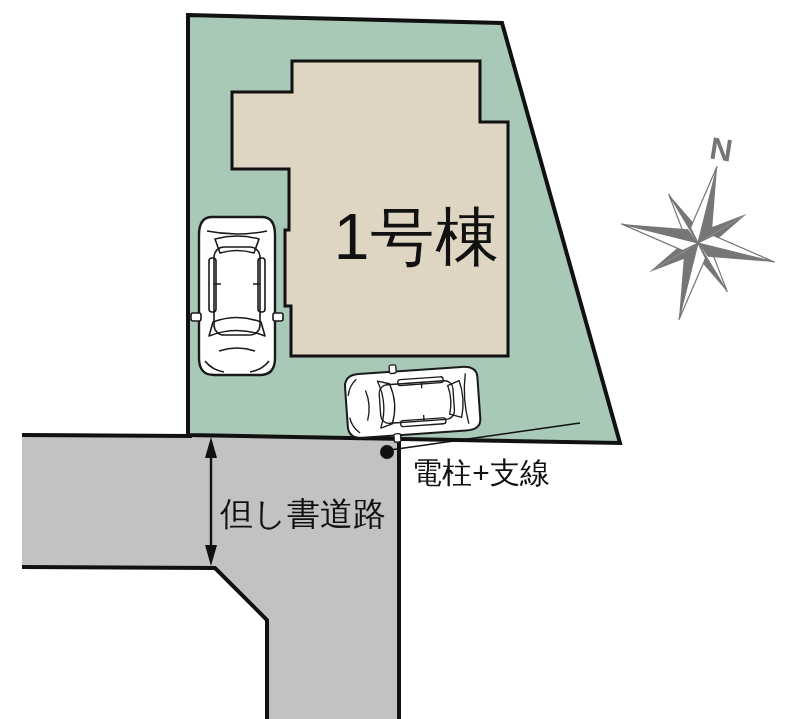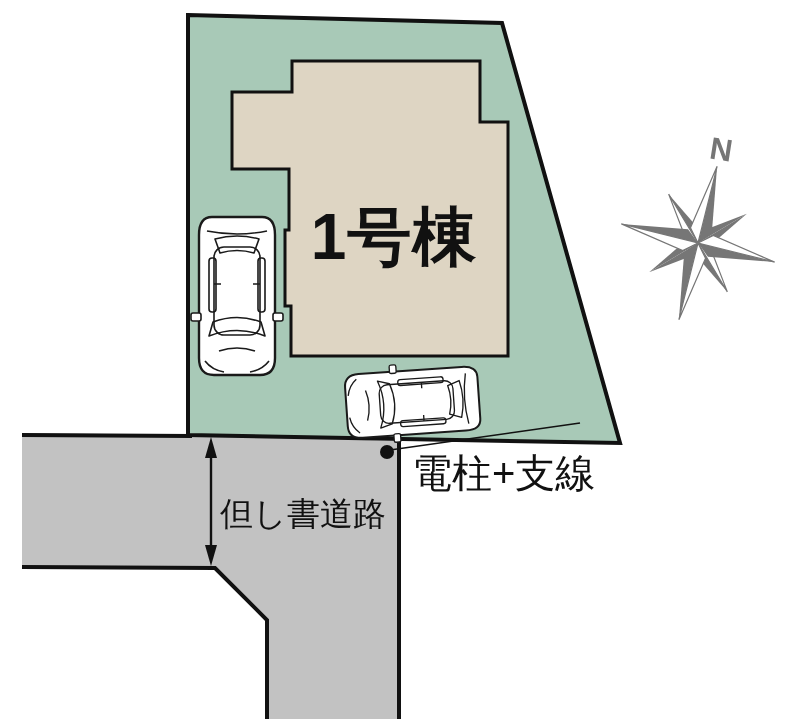--- a/index.html
+++ b/index.html
@@ -31,37 +31,38 @@
   .rose-dark{fill:var(--compass-dark,#767676);stroke:none;}
   .rose-light{fill:#ffffff;stroke:var(--compass-dark,#767676);stroke-width:1.2;}
 
   .label{
     position:absolute;
     color:var(--text,#111);
     white-space:nowrap;
     transform:translate(-50%,-50%);
   }
   .building-label{
-    left:394px;top:237px;
+    left:417px;top:237px;
     font-size:64px;
-    font-weight:700;
+    font-weight:400;
     letter-spacing:1px;
   }
   .road-note{
     left:303px;top:514px;
     font-size:33px;
     font-weight:500;
     line-height:38px;
     text-align:center;
   }
   .pole-label{
     left:412px;top:473px;
-    font-size:40px;
+    font-size:30px;
     font-weight:500;
     transform:translate(0,-50%);
+    font-family:Liberation Mono, monospace;
   }
   .north-label{
     left:721px;top:150px;
     font-size:31px;
     font-weight:bold;
     color:var(--compass-dark,#767676);
     transform:translate(-50%,-50%) rotate(9deg);
   }
 </style>
 </head>

